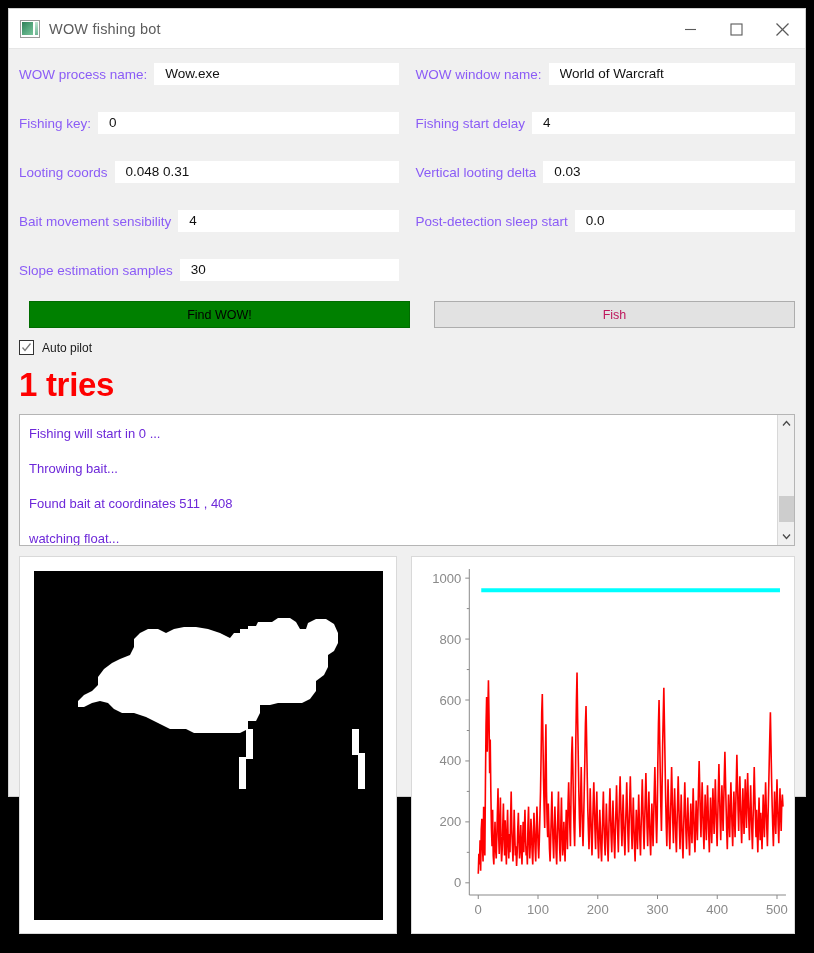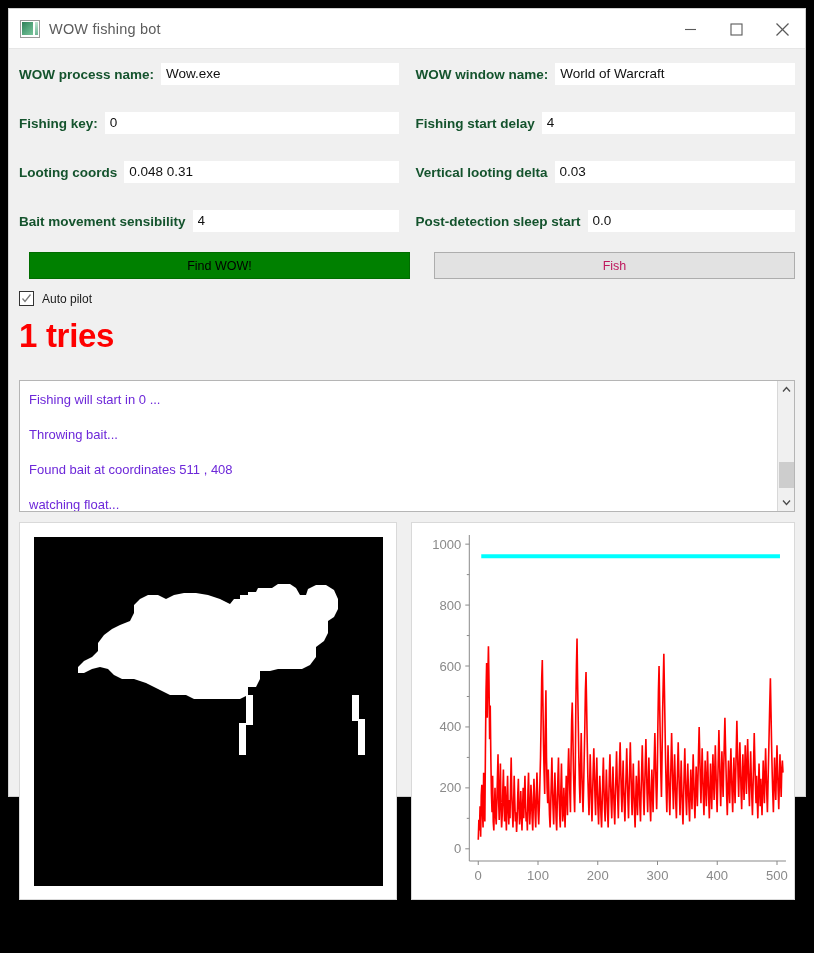--- a/index.html
+++ b/index.html
@@ -68,35 +68,34 @@
     grid-template-columns: 1fr 1fr;
     column-gap: 17px;
     row-gap: 0;
   }
   .field {
     display: flex; align-items: center;
     height: 22px;
     margin-bottom: 27px;
   }
   .field label {
-    font-size: 13.5px; color: #14532d;
+    font-size: 13.5px; color: #8b5cf6;
     white-space: nowrap;
     margin-right: 7px;
-    font-weight: bold;
   }
   .field .inp {
     flex: 1;
     height: 22px;
     background: #ffffff;
     border: none;
     outline: none;
     font-size: 13.5px;
     color: #111111;
     font-family: "Liberation Sans", sans-serif;
-    padding: 0 0 0 5px;
+    padding: 0 0 0 11px;
     line-height: 22px;
   }
   .spacer-cell { }
   
   .btnrow {
     display: flex;
     gap: 24px;
     margin-top: -7px;
     padding-left: 10px;
   }
@@ -132,21 +131,21 @@
     display: flex; align-items: center; justify-content: center;
   }
   .cbox svg { display:block; }
   .checkrow span { font-size: 12px; color: #1a1a1a; }
   
   .tries {
     font-size: 33px;
     font-weight: bold;
     color: #fe0000;
     margin-top: 11px;
-    margin-bottom: 25px;
+    margin-bottom: 10px;
     letter-spacing: -.3px;
   }
   
   .logwrap {
     height: 132px;
     background: #ffffff;
     border: 1px solid #b5b5b5;
     display: flex;
   }
   .log {
@@ -270,20 +269,24 @@
 
       <div class="field">
         <label>Bait movement sensibility</label>
         <input class="inp" type="text" value="4" style="">
       </div>
       <div class="field">
         <label>Post-detection sleep start</label>
         <input class="inp" type="text" value="0.0" style="">
       </div>
 
+      <div class="field">
+        <label>Slope estimation samples</label>
+        <input class="inp" type="text" value="30" style="">
+      </div>
       <div class="spacer-cell"></div>
     </div>
 
     <div class="btnrow">
       <div class="btn btn-find">Find WOW!</div>
       <div class="btn btn-fish">Fish</div>
     </div>
 
     <div class="checkrow">
       <div class="cbox">

